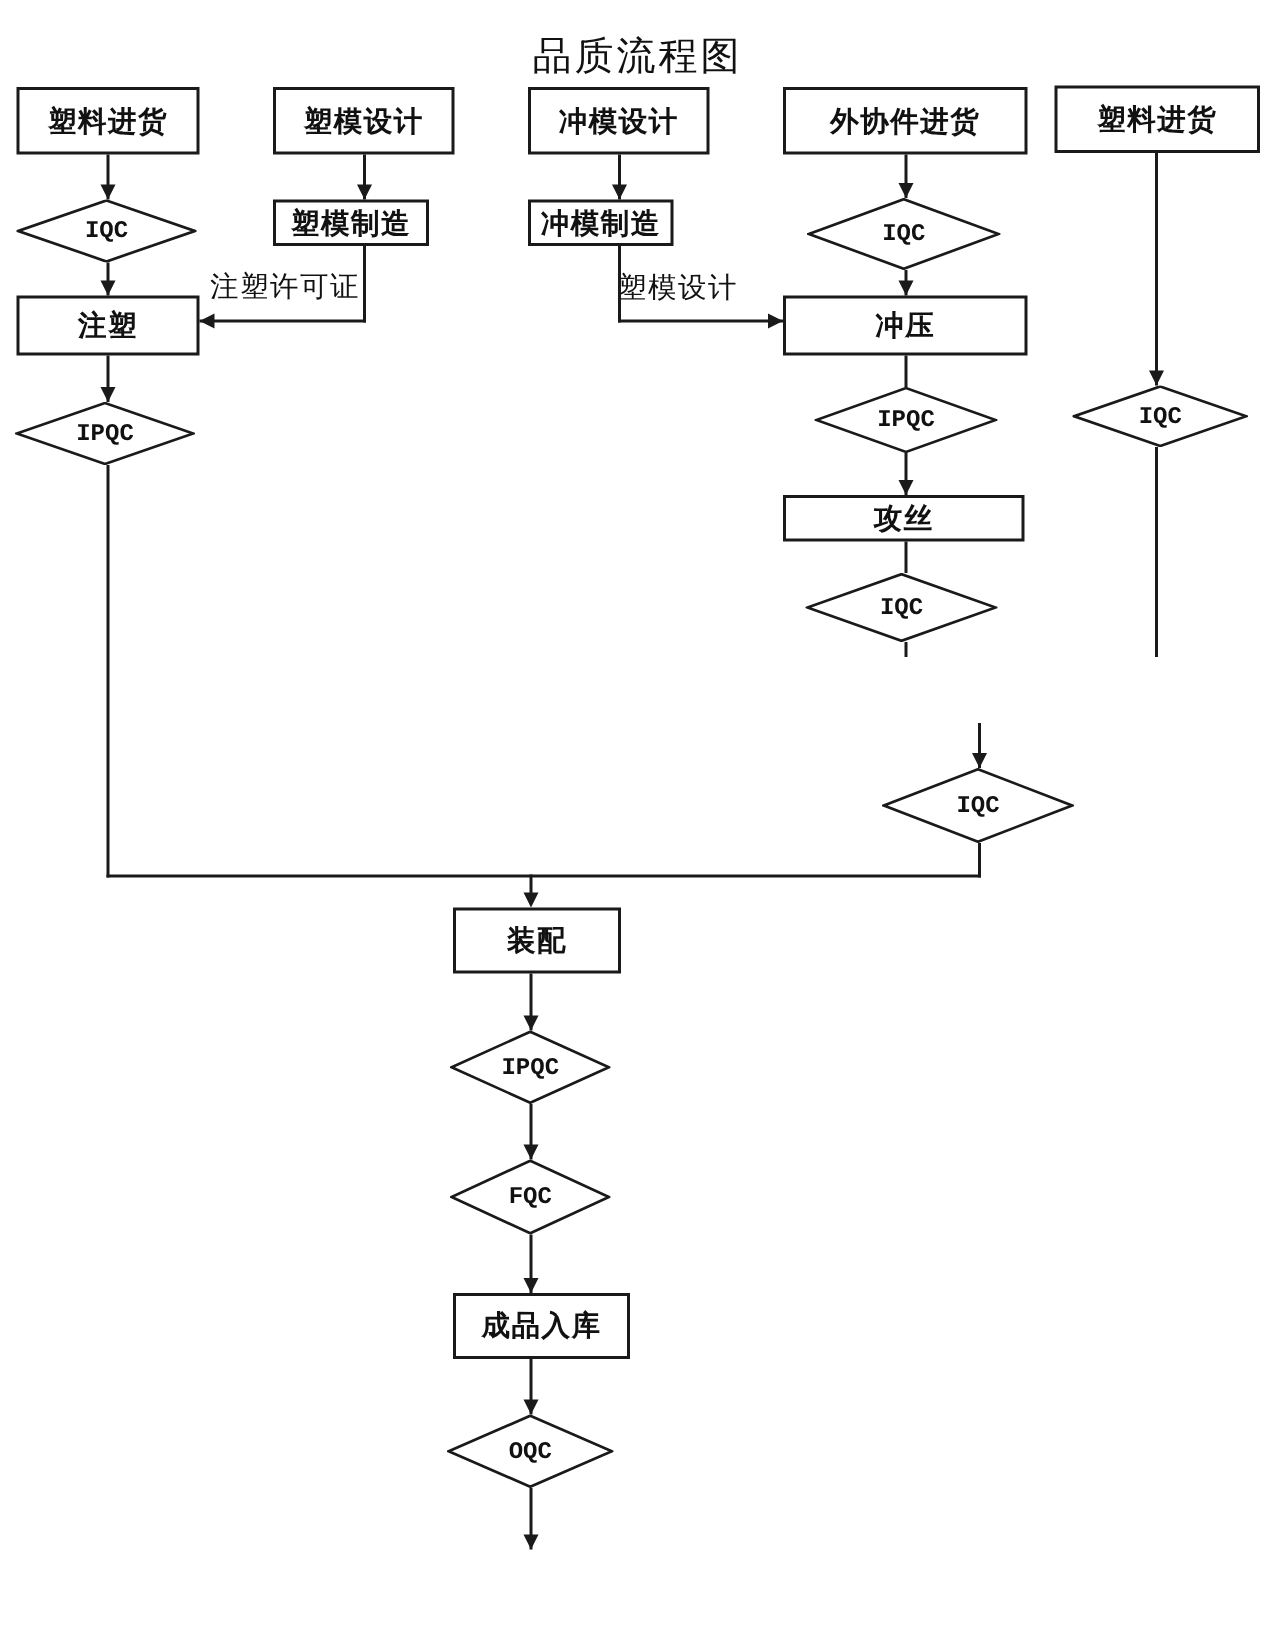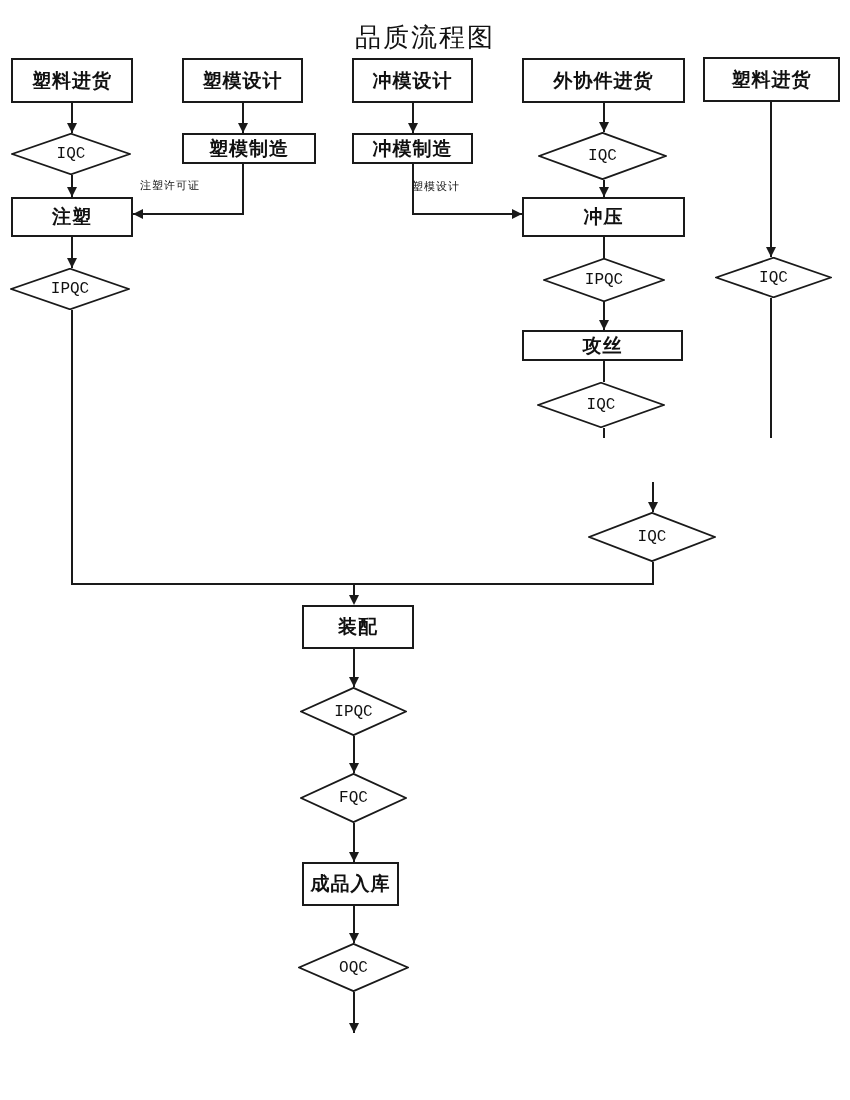--- a/index.html
+++ b/index.html
@@ -3,35 +3,35 @@
 <meta charset="utf-8">
 <style>
   :root { --line:#1a1a1a; --bg:#ffffff; }
   html,body { margin:0; padding:0; background:var(--bg); }
   .canvas { position:relative; width:850px; height:1100px; background:var(--bg); overflow:hidden;
             font-family:"Liberation Serif","DejaVu Serif",serif; color:#111; }
   .title { position:absolute; left:0; top:20px; width:850px; text-align:center;
            font-size:26px; letter-spacing:2px; font-weight:normal; }
   .box { position:absolute; box-sizing:border-box; border:2px solid var(--line); background:#fff;
          display:flex; align-items:center; justify-content:center; font-size:19px; letter-spacing:1px;font-weight:bold; }
-  .diamond { position:absolute; }
+  .diamond { position:absolute;font-weight:bold; }
   .diamond svg { position:absolute; left:0; top:0; width:100%; height:100%; display:block; }
   .diamond polygon { fill:#fff; stroke:var(--line); stroke-width:1.8; }
   .diamond .lbl { position:absolute; left:0; top:0; right:0; bottom:0;
                   display:flex; align-items:center; justify-content:center;
                   font-family:"Liberation Mono","DejaVu Sans Mono",monospace; font-size:16px; }
   .vl { position:absolute; width:2px; background:var(--line); }
   .hl { position:absolute; height:2px; background:var(--line); }
   .ad { position:absolute; width:0; height:0; border-left:5px solid transparent;
         border-right:5px solid transparent; border-top:10px solid var(--line); }
   .al { position:absolute; width:0; height:0; border-top:5px solid transparent;
         border-bottom:5px solid transparent; border-right:10px solid var(--line); }
   .ar { position:absolute; width:0; height:0; border-top:5px solid transparent;
         border-bottom:5px solid transparent; border-left:10px solid var(--line); }
-  .note { position:absolute; font-size:11px; letter-spacing:1px; white-space:nowrap;text-align:center; }
+  .note { position:absolute; font-size:19px; letter-spacing:1px; white-space:nowrap;text-align:center; }
 </style>
 </head>
 <body>
 
 <div class="canvas">
 
   <div class="title">品质流程图</div>
 
   <div class="box" style="left:11px;top:58px;width:122px;height:45px">
       <span>塑料进货</span>
@@ -41,39 +41,39 @@
     </div>
   <div class="box" style="left:182px;top:58px;width:121px;height:45px">
       <span>塑模设计</span>
     </div>
   <div class="box" style="left:522px;top:58px;width:163px;height:45px">
       <span>外协件进货</span>
     </div>
   <div class="box" style="left:703px;top:57px;width:137px;height:45px">
       <span>塑料进货</span>
     </div>
-  <div class="box" style="left:182px;top:133px;width:134px;height:31px">
+  <div class="box" style="left:182px;top:133px;width:104px;height:31px">
       <span>塑模制造</span>
     </div>
-  <div class="box" style="left:352px;top:133px;width:121px;height:31px">
+  <div class="box" style="left:352px;top:133px;width:97px;height:31px">
       <span>冲模制造</span>
     </div>
   <div class="box" style="left:11px;top:197px;width:122px;height:40px">
       <span>注塑</span>
     </div>
   <div class="box" style="left:522px;top:330px;width:161px;height:31px">
       <span>攻丝</span>
     </div>
   <div class="box" style="left:522px;top:197px;width:163px;height:40px">
       <span>冲压</span>
     </div>
   <div class="box" style="left:302px;top:605px;width:112px;height:44px">
       <span>装配</span>
     </div>
-  <div class="box" style="left:302px;top:862px;width:97px;height:44px">
+  <div class="box" style="left:302px;top:862px;width:118px;height:44px">
       <span>成品入库</span>
     </div>
 
   <div class="diamond" style="left:11px;top:133px;width:120px;height:42px">
     <svg viewBox="0 0 100 60" preserveAspectRatio="none">
         <polygon points="50,1 99,30 50,59 1,30" vector-effect="non-scaling-stroke"></polygon>
       </svg>
     <span class="lbl">IQC</span>
   </div>
   <div class="diamond" style="left:10px;top:268px;width:120px;height:42px">

